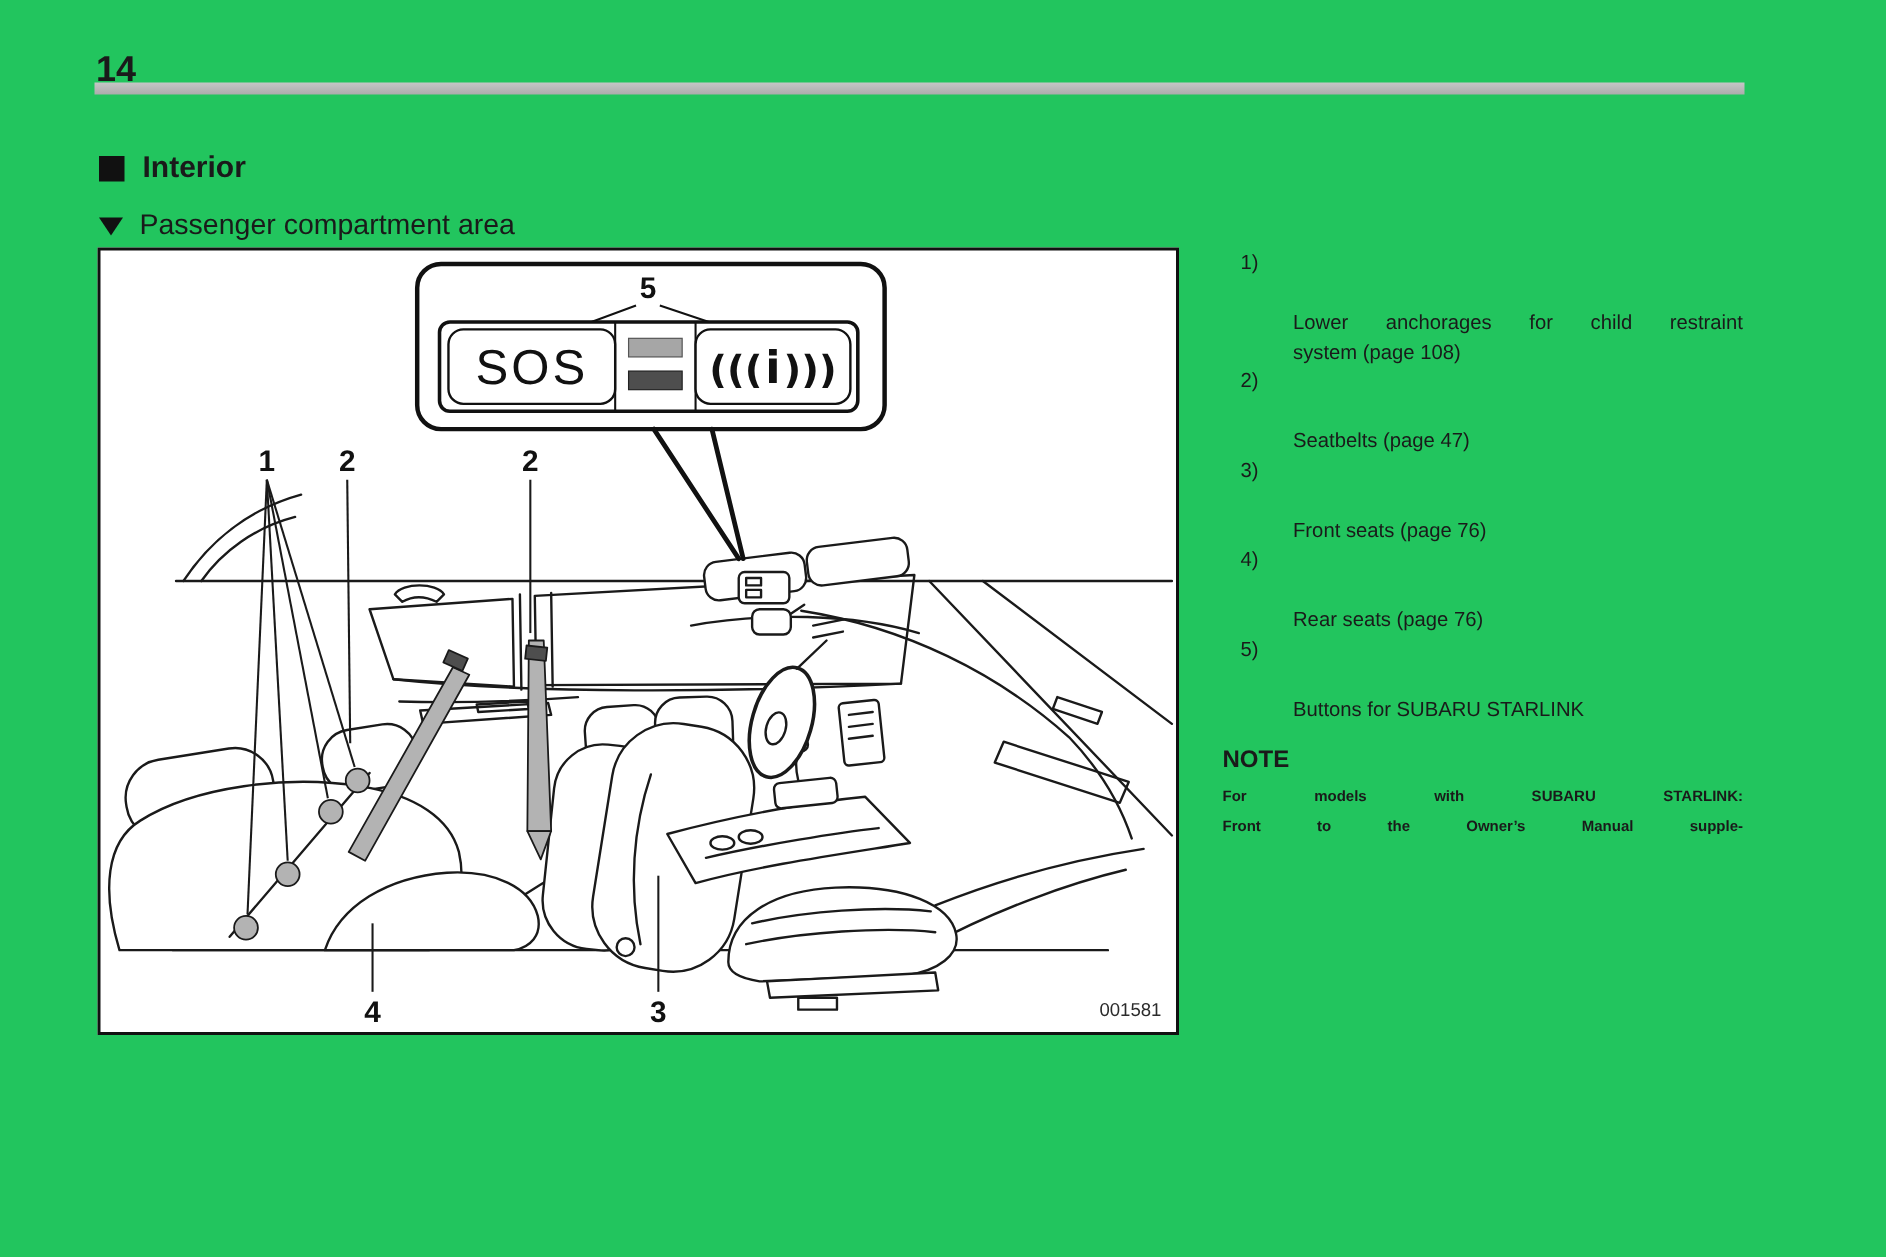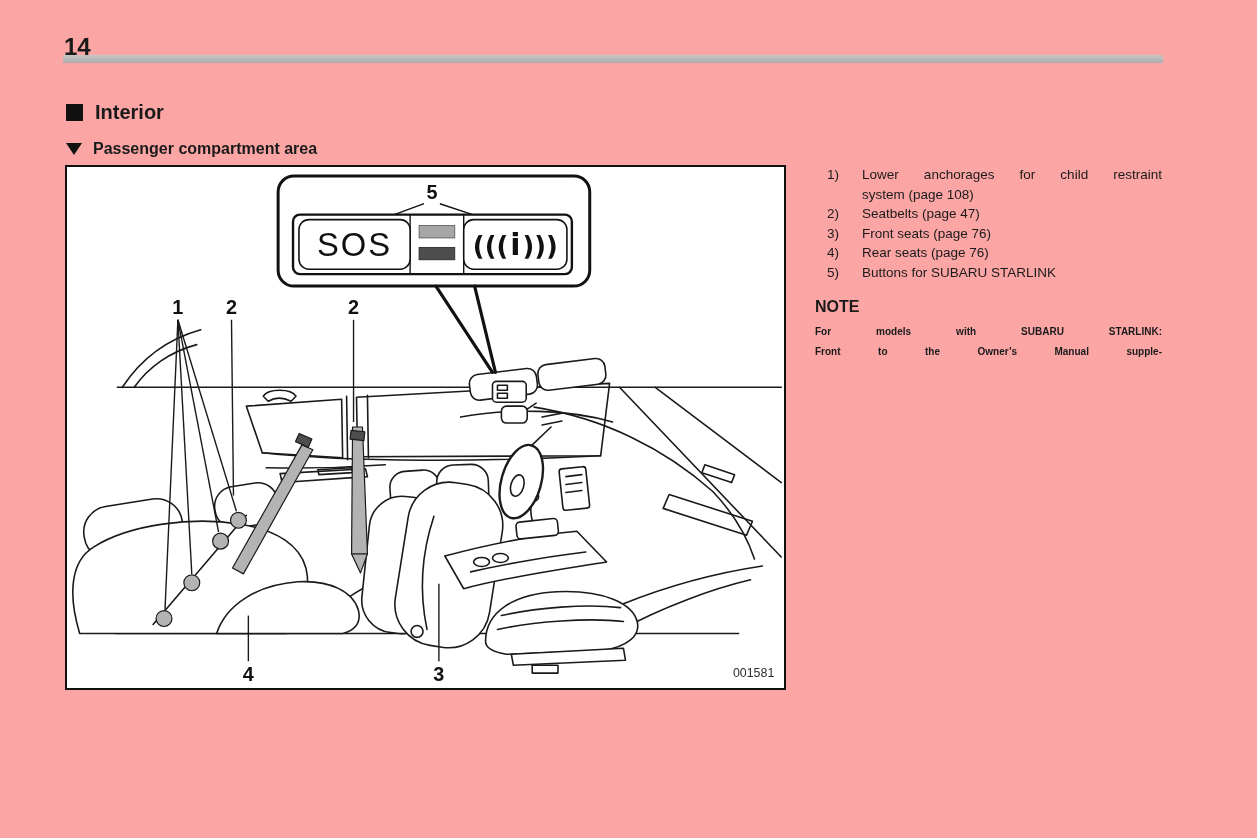--- a/index.html
+++ b/index.html
@@ -1,44 +1,44 @@
 <!DOCTYPE html>
 <html><head>
 <meta charset="utf-8">
 <style>
   html,body{margin:0;padding:0;background:#fff;}
-  #page{position:relative;width:1257px;height:838px;background:#fca5a5;overflow:hidden;
+  #page{position:relative;width:1257px;height:838px;background:#22c55e;overflow:hidden;
         font-family:"Liberation Sans","DejaVu Sans",sans-serif;color:#1a1a1a;}
 
   
   .pagenum{position:absolute;left:64px;top:33px;font-size:24px;font-weight:bold;z-index:2;}
   .rule{position:absolute;left:63px;top:55px;width:1100px;height:8px;
         background:linear-gradient(#c6c6c6,#acacac);z-index:1;}
 
   .sec{position:absolute;left:66px;top:101px;display:flex;align-items:center;gap:12px;text-align:right;}
   .sq{width:17px;height:17px;background:#111;}
   .sec-t{font-size:20px;font-weight:bold;}
   .sub{position:absolute;left:66px;top:140px;display:flex;align-items:center;gap:11px;}
   .tri{width:0;height:0;border-left:8px solid transparent;border-right:8px solid transparent;
        border-top:12px solid #111;}
-  .sub-t{font-size:16px;font-weight:bold;}
+  .sub-t{font-size:19px;font-weight:normal;}
 
   
   .fig{position:absolute;left:65px;top:165px;width:717px;height:521px;border:2px solid #111;background:#fff;}
   .fig svg{display:block;width:100%;height:100%;}
   .lbl{font-family:"Liberation Sans","DejaVu Sans",sans-serif;font-weight:bold;font-size:20px;fill:#111;}
   .sos{font-family:"Liberation Sans","DejaVu Sans",sans-serif;font-size:33px;letter-spacing:2px;fill:#111;}
   .infoicon{font-family:"DejaVu Sans",sans-serif;fill:#111;font-weight:bold;}
   .figcode{font-family:"Liberation Sans",sans-serif;font-size:12.5px;fill:#2b2b2b;}
 
   
   .rightcol{position:absolute;left:815px;top:165px;width:347px;}
   .lrow{display:flex;font-size:13.5px;line-height:19.6px;}
   .lnum{flex:0 0 47px;padding-left:12px;box-sizing:border-box;}
-  .ltext{flex:1;}
+  .ltext{flex:1;margin-top:40px;}
   .lline{display:block;}
   .jline{text-align:justify;text-align-last:justify;}
   .note-h{margin-top:12px;font-size:16px;font-weight:bold;line-height:23px;}
   .note-b{margin-top:4px;font-size:10px;font-weight:bold;line-height:20.4px;}
   .nline{display:block;}
 </style>
 </head>
 <body>
 
 <div id="page">

